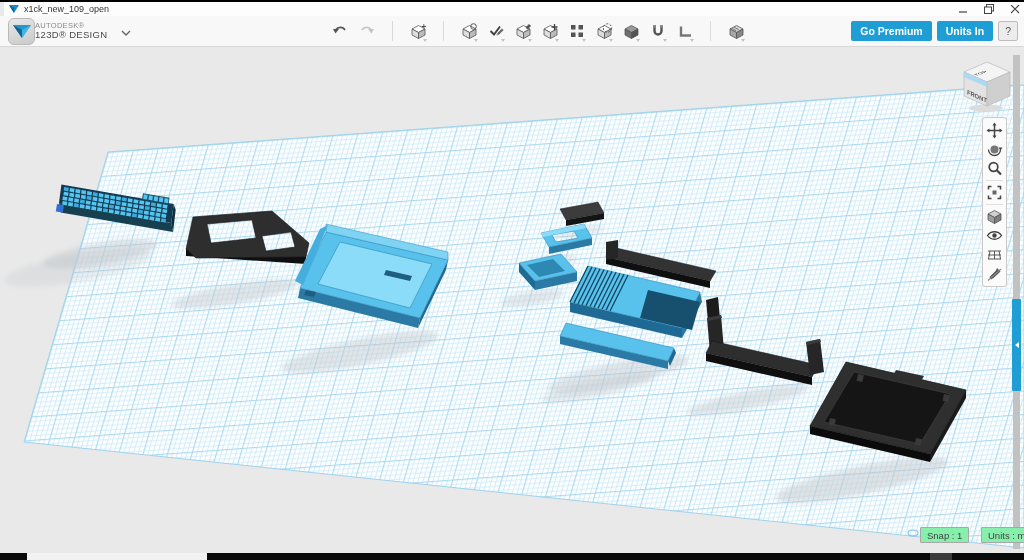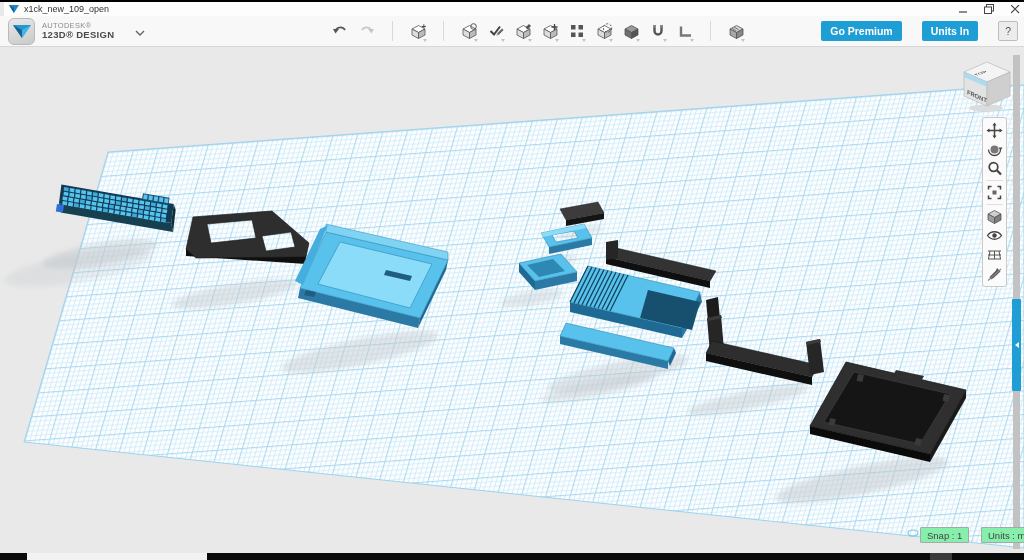--- a/index.html
+++ b/index.html
@@ -10,33 +10,33 @@
   #top-strip{position:absolute;left:0;top:0;width:1024px;height:2px;background:#000;}
   #titlebar{position:absolute;left:4px;top:2px;width:1024px;height:14px;background:#fdfdfd;
             display:flex;align-items:center;font-size:9px;color:#333;}
   #titlebar .tlogo{margin:0 5px 0 5px;display:flex;align-items:center;}
   #win-controls{margin-left:auto;display:flex;align-items:center;height:100%;}
   .wbtn{width:26px;height:100%;display:flex;align-items:center;justify-content:center;color:#444;font-size:10px;}
   .wbtn svg{display:block;}
   
   #toolbar{position:absolute;left:0;top:16px;width:1024px;height:31px;background:#f8f8f8;
            border-bottom:1px solid #d7d7d7;display:flex;align-items:center;}
-  #brand{display:flex;align-items:center;gap:7px;padding-left:8px;width:330px;}
+  #brand{display:flex;align-items:center;padding-left:8px;width:330px;}
   #brand .cube-logo{width:27px;height:27px;border-radius:6px;border:1px solid #b9b9b9;
         background:linear-gradient(160deg,#e9e9e9,#c9c9c9);display:flex;align-items:center;justify-content:center;}
   #brand .btxt{line-height:1.05;}
   #brand .b1{font-size:7.5px;color:#8a8a8a;letter-spacing:.3px;}
-  #brand .b2{font-size:9.5px;color:#4a4a4a;font-weight:bold;letter-spacing:.3px;}
+  #brand .b2{font-size:9.5px;color:#4a4a4a;font-weight:normal;letter-spacing:.3px;}
   #brand .chev{margin-left:14px;color:#666;}
   #tools{display:flex;align-items:center;gap:7px;}
   .tool{width:20px;height:22px;display:flex;align-items:center;justify-content:center;position:relative;}
   .tool.caret::after{content:"";position:absolute;right:1px;bottom:0;border-left:2.5px solid transparent;
         border-right:2.5px solid transparent;border-top:3px solid #c2c2c2;}
   .tsep{width:1px;height:20px;background:#d9d9d9;margin:0 8px;}
-  #account{margin-left:auto;display:flex;align-items:center;gap:20px;padding-right:6px;}
+  #account{margin-left:auto;display:flex;align-items:center;gap:5px;padding-right:6px;}
   .blue-btn{background:#1f9ed6;color:#fff;font-size:10.5px;font-weight:bold;padding:4px 9px;border-radius:2px;}
   .help-btn{background:#ececec;border:1px solid #bdbdbd;color:#555;font-size:10.5px;padding:3px 6px;border-radius:2px;}
   
   #canvas{position:absolute;left:0;top:47px;width:1024px;height:506px;background:#e9e9e9;}
   #scene{position:absolute;left:0;top:0;}
   
   #viewcube{position:absolute;left:956px;top:8px;width:64px;height:60px;}
   
   #navbar{position:absolute;left:982px;top:70px;width:25px;background:#fbfbfb;border:1px solid #c9c9c9;
           border-radius:3px;display:flex;flex-direction:column;align-items:center;padding:3px 0;}

